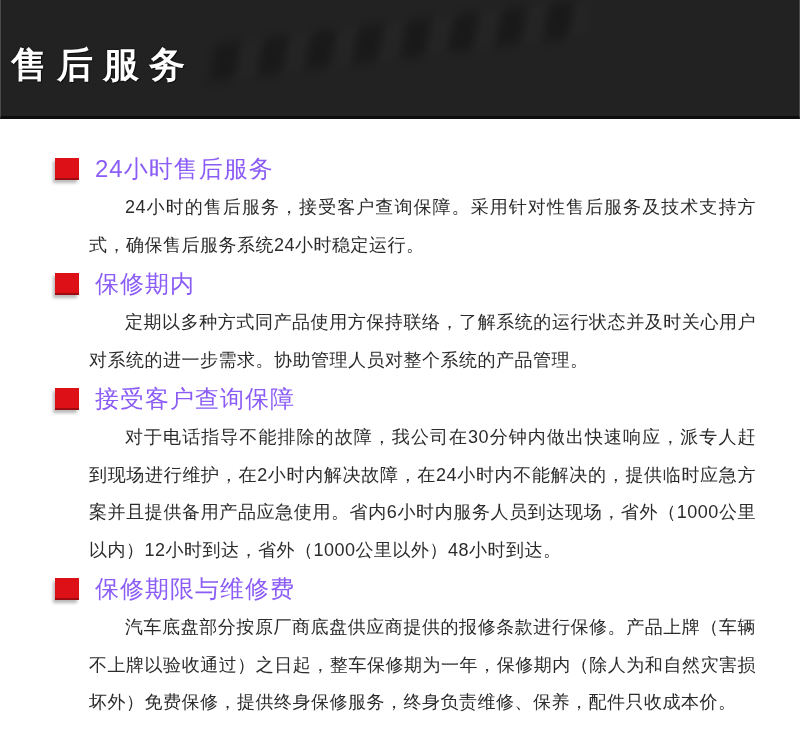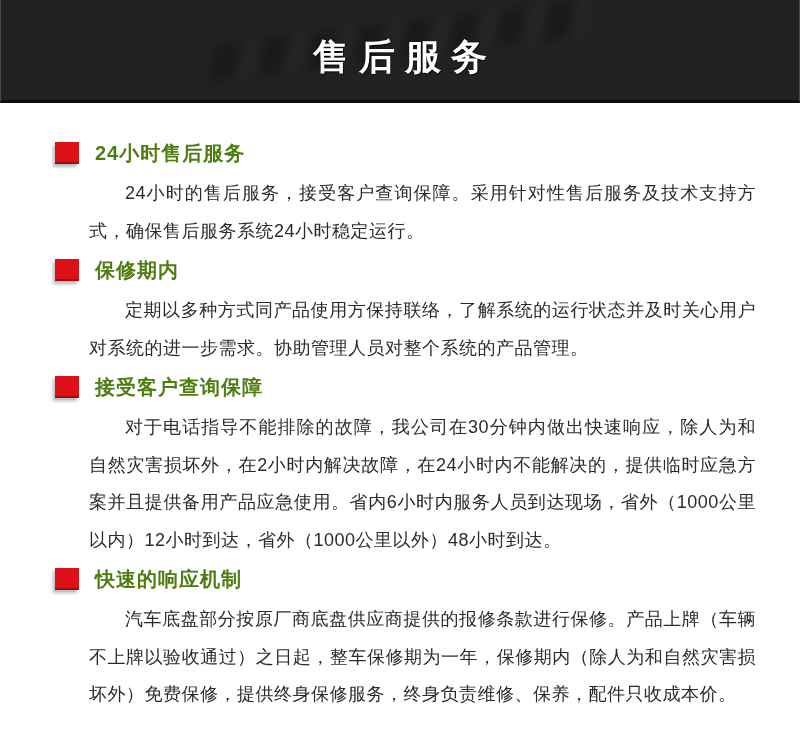--- a/index.html
+++ b/index.html
@@ -13,28 +13,28 @@
     width: 800px;
     min-height: 741px;
     background: #ffffff;
     overflow: hidden;
   }
 
   
   .banner {
     position: relative;
     width: 100%;
-    height: 103px;
+    height: 119px;
     background: #222222;
     border-bottom: 3px solid #0e0e0e;
     border-left: 1px solid #4a4a4a;
     border-right: 1px solid #4a4a4a;
     display: flex;
     align-items: center;
-    justify-content: center;
+    justify-content: flex-start;
     overflow: hidden;
   }
   .banner-watermark {
     position: absolute;
     top: 22px;
     left: 210px;
     width: 380px;
     height: 36px;
     transform: rotate(-7deg) skewX(-18deg);
     background: repeating-linear-gradient(
@@ -74,27 +74,27 @@
     display: inline-block;
     width: 24px;
     height: 22px;
     background: #dc1016;
     border-bottom: 2px solid #9e0b10;
     box-shadow: -2px 3px 3px rgba(0,0,0,0.28);
     flex: 0 0 auto;
   }
   .sec-title {
     margin: 0 0 0 16px;
-    font-size: 20px;
-    font-weight: bold;
-    color: #4d7c0f;
+    font-size: 24px;
+    font-weight: normal;
+    color: #8b5cf6;
     letter-spacing: 1px;
   }
   .sec-para {
-    margin: 8px 44px 4px 89px;
+    margin: 2px 44px 4px 89px;
     font-size: 18px;
     line-height: 37.5px;
     color: #2b2b2b;
     text-indent: 2em;
     text-align: justify;
     letter-spacing: 0.5px;
   }
 </style>
 </head>
 <body>
@@ -120,26 +120,26 @@
             <span class="bullet"></span>
             <h2 class="sec-title">保修期内</h2>
           </div>
           <p class="sec-para">定期以多种方式同产品使用方保持联络，了解系统的运行状态并及时关心用户对系统的进一步需求。协助管理人员对整个系统的产品管理。</p>
         </section>
         <section class="sec">
           <div class="sec-head">
             <span class="bullet"></span>
             <h2 class="sec-title">接受客户查询保障</h2>
           </div>
-          <p class="sec-para">对于电话指导不能排除的故障，我公司在30分钟内做出快速响应，除人为和自然灾害损坏外，在2小时内解决故障，在24小时内不能解决的，提供临时应急方案并且提供备用产品应急使用。省内6小时内服务人员到达现场，省外（1000公里以内）12小时到达，省外（1000公里以外）48小时到达。</p>
+          <p class="sec-para">对于电话指导不能排除的故障，我公司在30分钟内做出快速响应，派专人赶到现场进行维护，在2小时内解决故障，在24小时内不能解决的，提供临时应急方案并且提供备用产品应急使用。省内6小时内服务人员到达现场，省外（1000公里以内）12小时到达，省外（1000公里以外）48小时到达。</p>
         </section>
         <section class="sec">
           <div class="sec-head">
             <span class="bullet"></span>
-            <h2 class="sec-title">快速的响应机制</h2>
+            <h2 class="sec-title">保修期限与维修费</h2>
           </div>
           <p class="sec-para">汽车底盘部分按原厂商底盘供应商提供的报修条款进行保修。产品上牌（车辆不上牌以验收通过）之日起，整车保修期为一年，保修期内（除人为和自然灾害损坏外）免费保修，提供终身保修服务，终身负责维修、保养，配件只收成本价。</p>
         </section>
       </div>
 
   </main>
 
 </div>
 
 </body></html>

